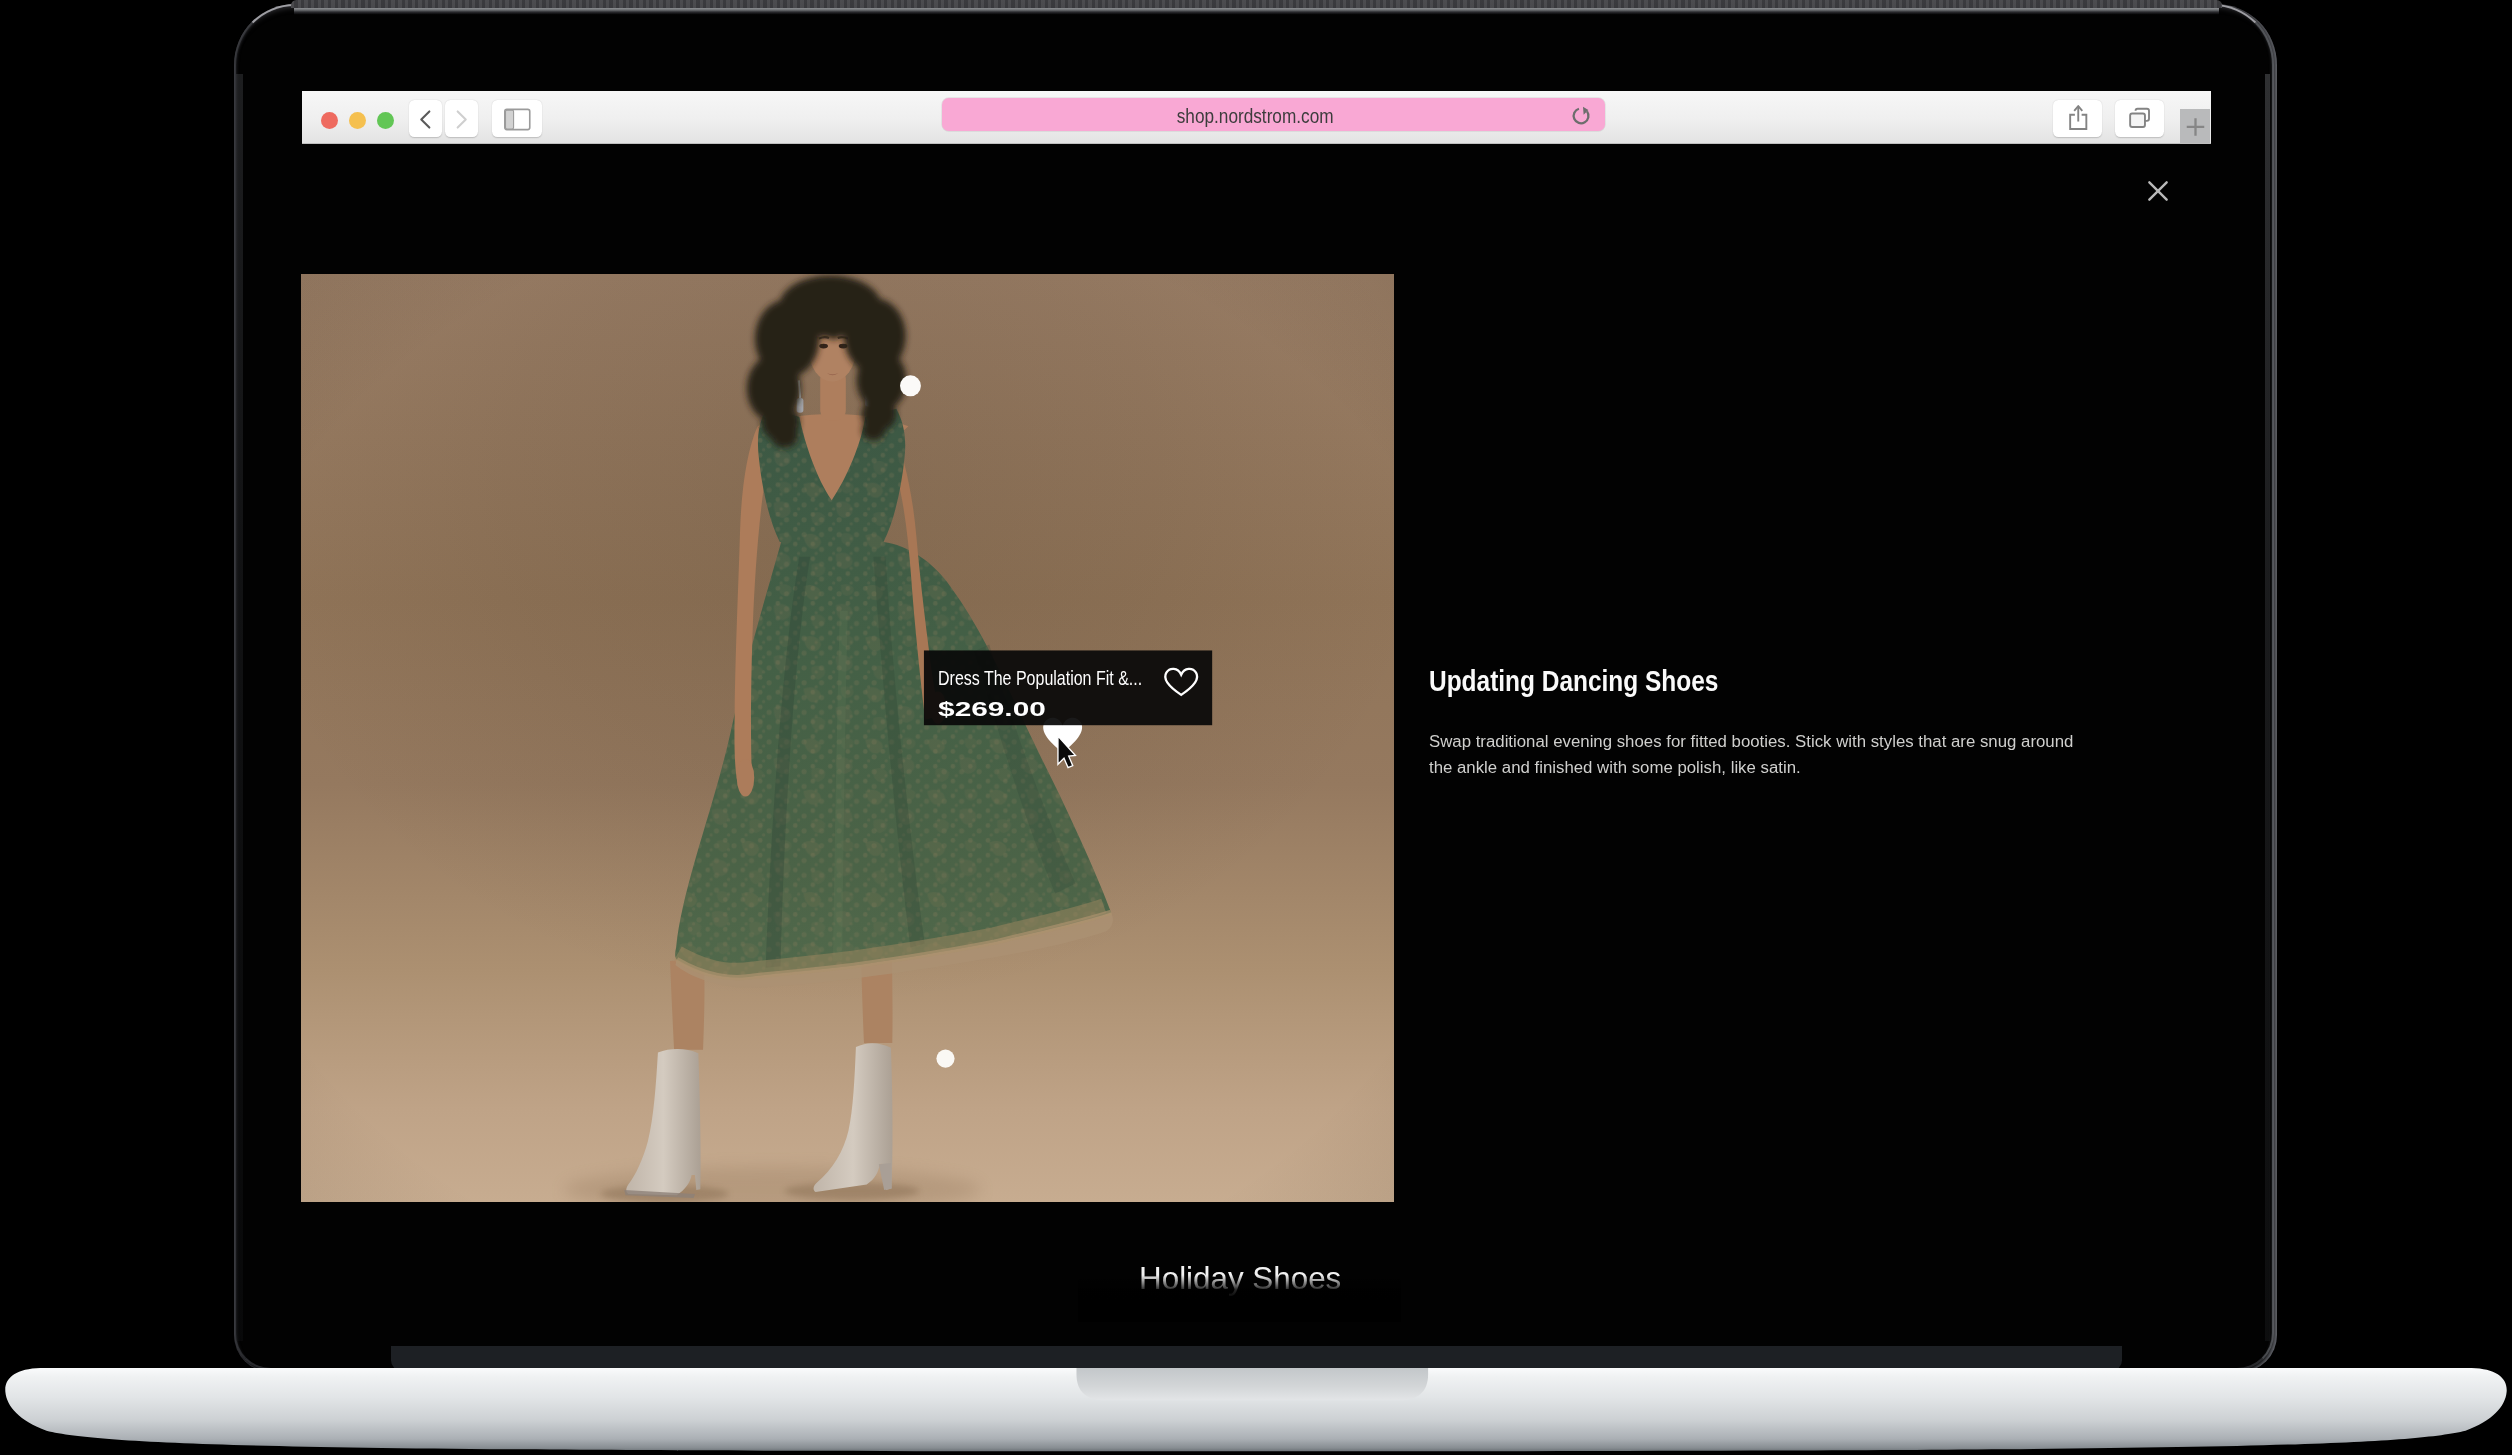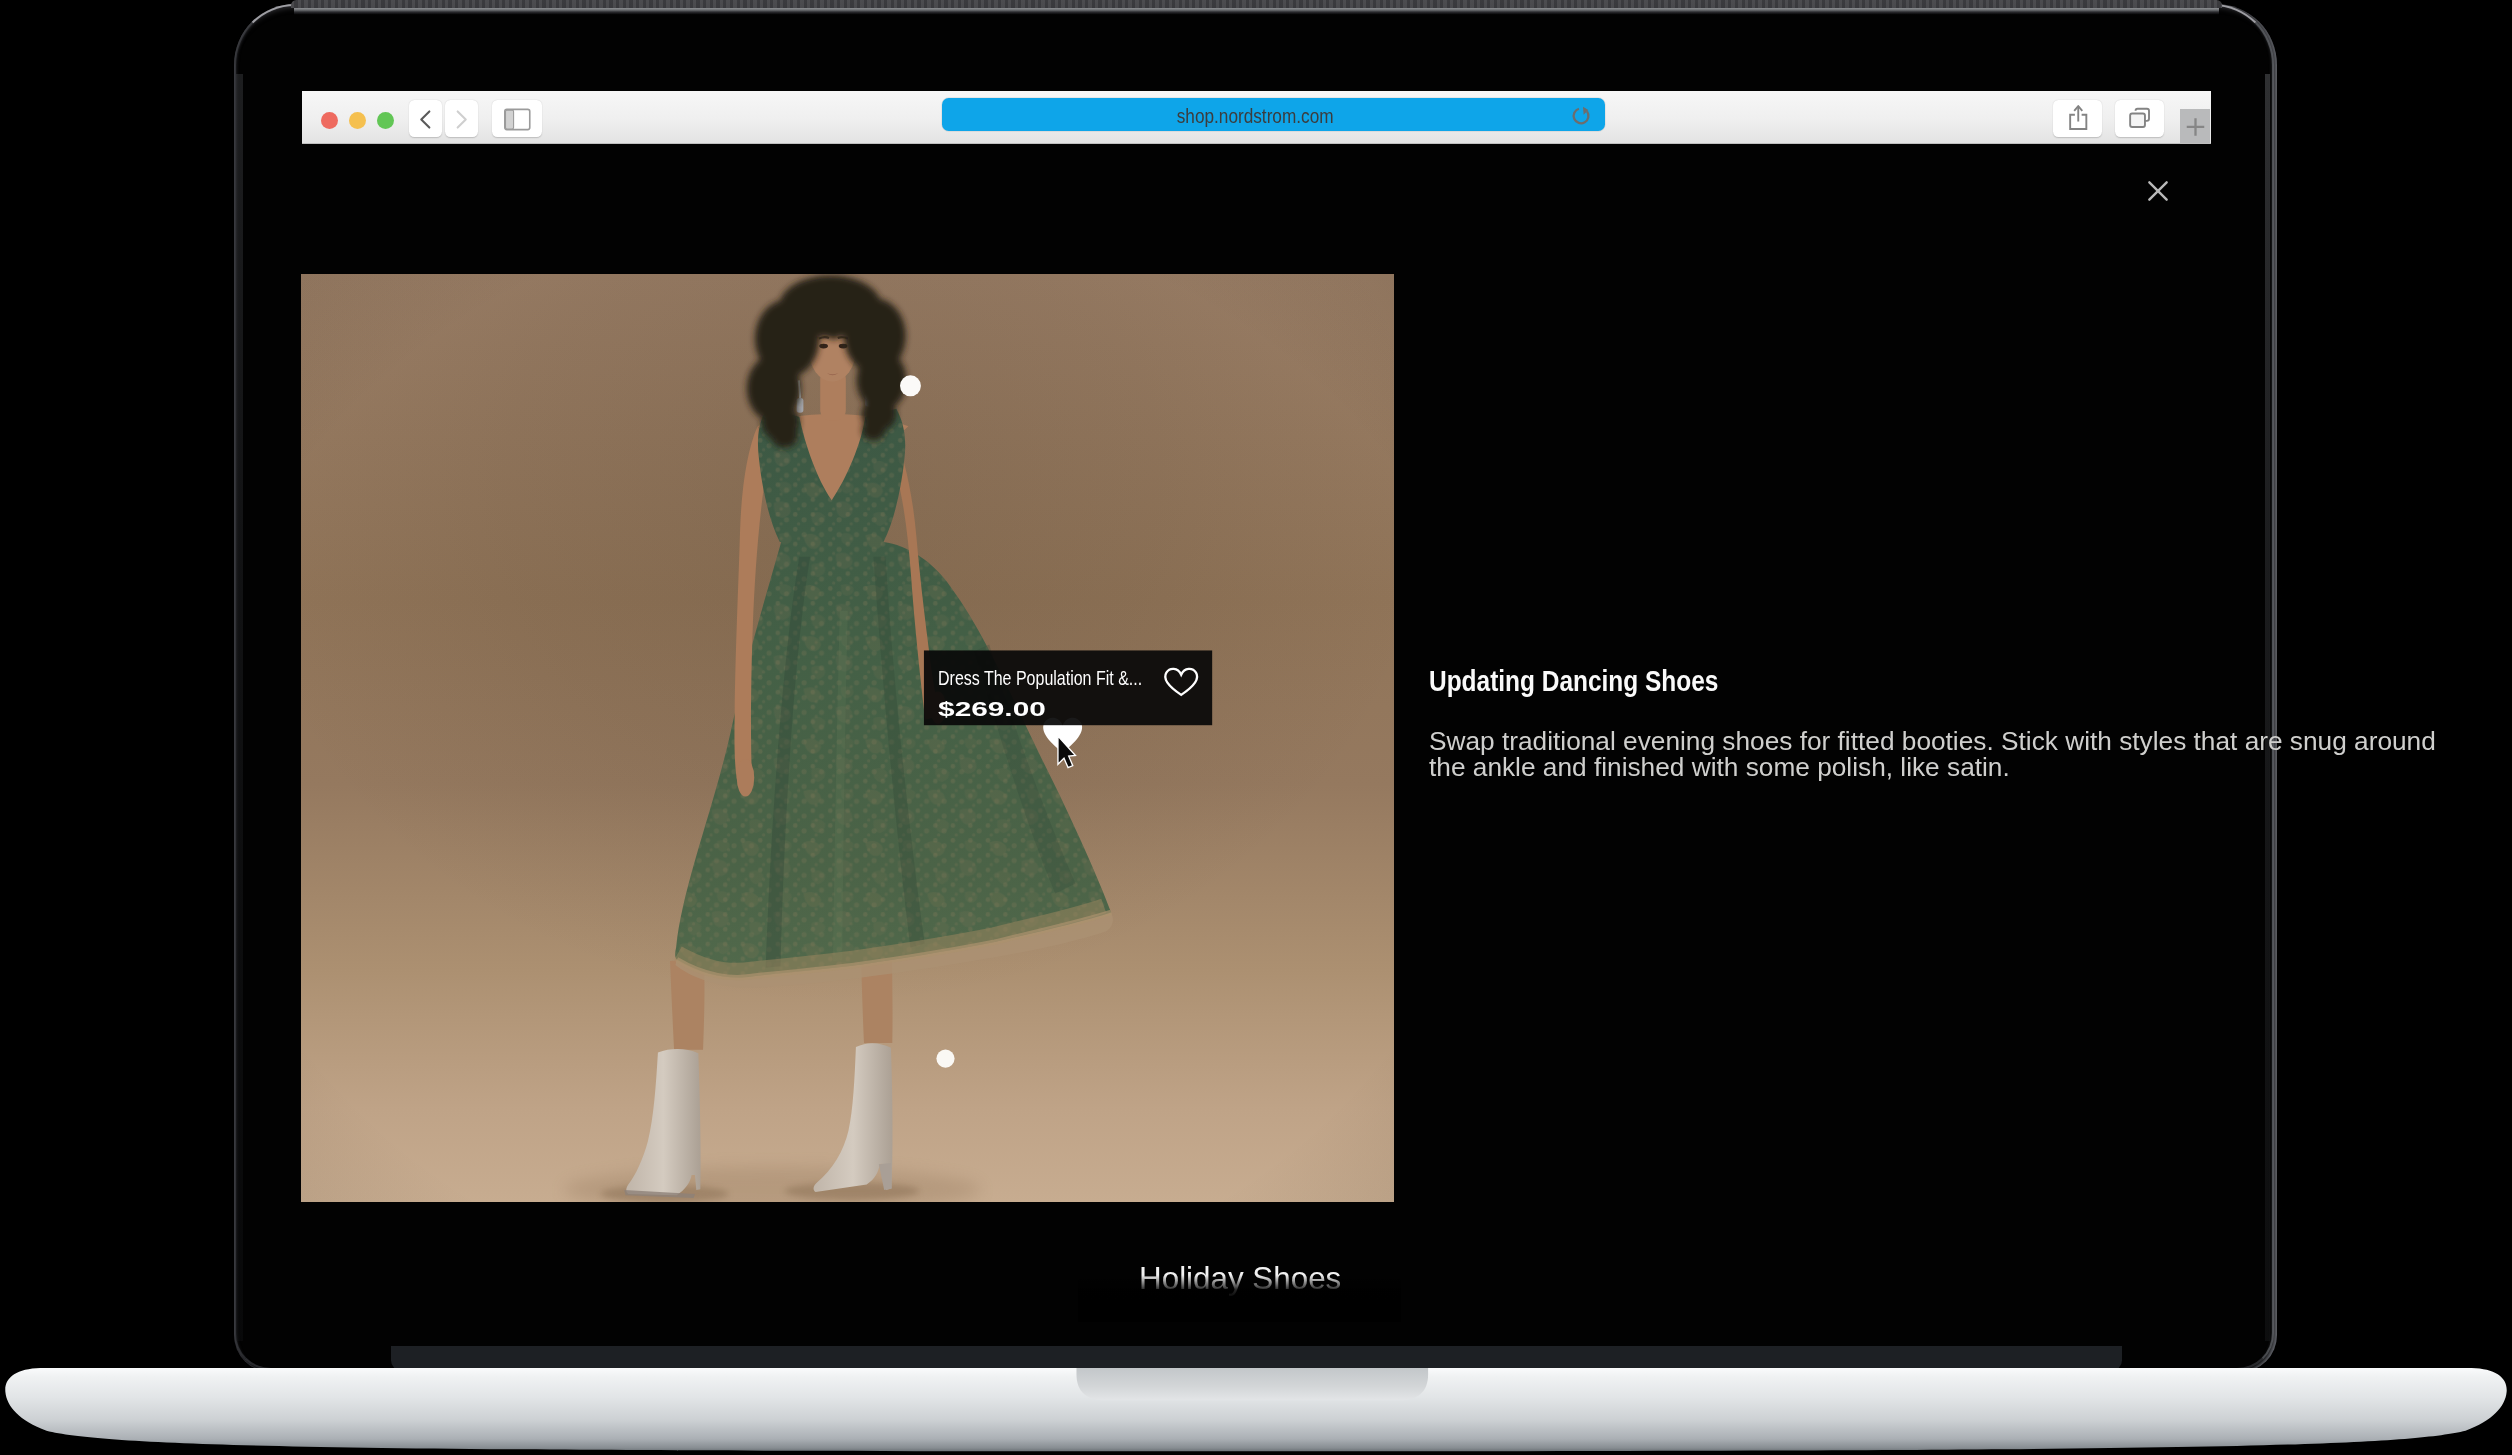--- a/index.html
+++ b/index.html
@@ -40,32 +40,32 @@
   #l-yel{left:349px;background:#f5c04f;}
   #l-grn{left:377px;background:#62c655;}
   .cbtn{position:absolute;top:100px;height:37px;background:#fff;border-radius:5.4px;
     box-shadow:0 0.7px 1.3px rgba(0,0,0,.18);}
   #b-back{left:409px;width:33px;}
   #b-fwd{left:445px;width:33px;}
   #b-side{left:492px;width:50px;}
   #b-share{left:2053px;width:49px;}
   #b-tabs{left:2115px;width:49px;}
   #b-plus{position:absolute;left:2180px;top:109px;width:30px;height:34px;background:#b9babb;}
-  #urlbar{position:absolute;left:942px;top:98px;width:663px;height:33px;background:#0ea5e9;
+  #urlbar{position:absolute;left:942px;top:98px;width:663px;height:33px;background:#f9a8d4;
     border-radius:6.7px;box-shadow:0 0 0 0.7px rgba(0,0,0,.08);}
   #urltext{position:absolute;left:0;top:0;width:627px;height:33px;line-height:37px;text-align:center;
     font-size:20px;color:#3c3c3c;}
   #urltext span{display:inline-block;transform:scaleX(0.86);transform-origin:center center;}
   
   #closex{position:absolute;left:2146px;top:179px;width:24px;height:24px;}
   #photo{position:absolute;left:301px;top:274px;width:1093px;height:928px;}
   #headline{position:absolute;left:1429px;top:664px;color:#fafafa;font-size:30px;font-weight:bold;
     white-space:nowrap;letter-spacing:0px;}
   #headline span{display:inline-block;transform:scaleX(0.815);transform-origin:left top;}
-  #body-copy{position:absolute;left:1429px;top:729px;width:822px;color:#cfcfcd;font-size:25px;
+  #body-copy{position:absolute;left:1429px;top:729px;width:822px;color:#cfcfcd;font-size:16px;
     line-height:25.6px;white-space:nowrap;}
   #body-copy span{display:inline-block;transform:scaleX(1.05);transform-origin:left top;}
   #holiday{position:absolute;left:1106px;top:1260px;width:269px;text-align:center;font-size:32px;
     font-weight:normal;white-space:nowrap;color:#f2f2f2;}
   #holiday span{display:inline-block;transform:scaleX(0.98);transform-origin:center top;}
   #holifade{position:absolute;left:1078px;top:1275px;width:323px;height:47px;
     background:linear-gradient(180deg,rgba(0,0,0,0) 0%,rgba(0,0,0,0.85) 32%,#000 52%);}
   
   #base{position:absolute;left:0px;top:1368px;width:2512px;height:84px;}
 </style>

